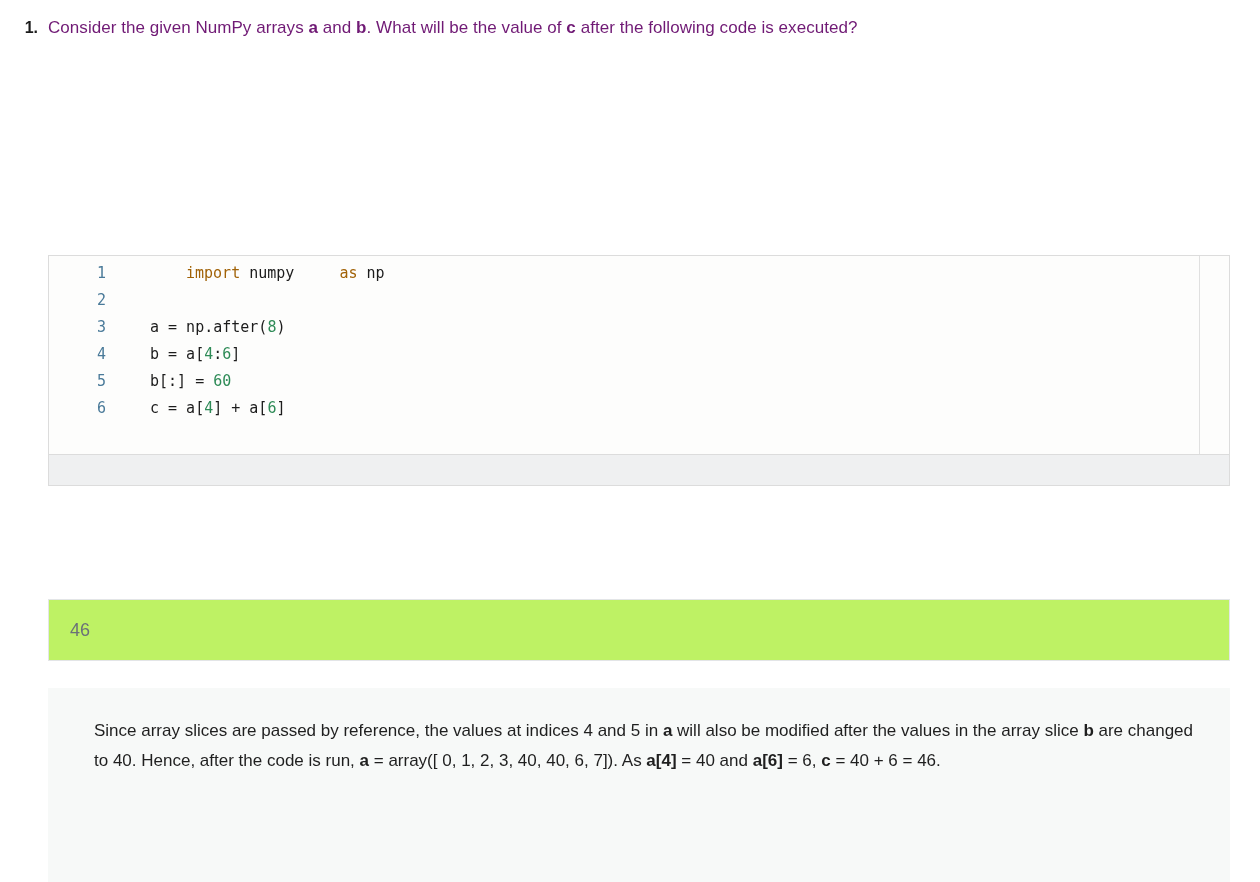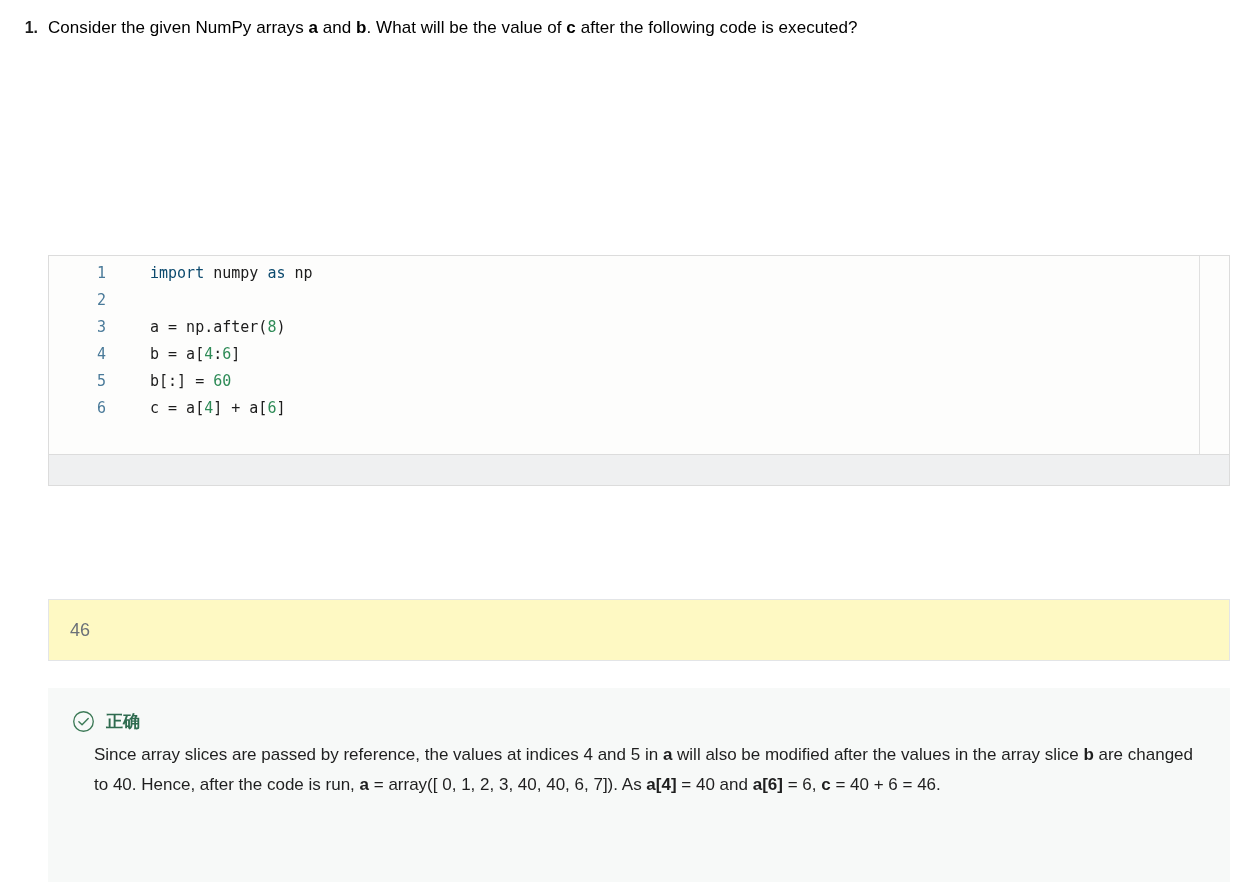--- a/index.html
+++ b/index.html
@@ -34,21 +34,21 @@
     text-align: right;
     padding-right: 10px;
     box-sizing: border-box;
     font-size: 16px;
     font-weight: bold;
     color: #1b1b1b;
     line-height: 32px;
   }
   .q-text {
     font-size: 17px;
-    color: #000000;
+    color: #701a75;
     line-height: 32px;
     letter-spacing: 0.05px;
   }
   .q-text b { font-weight: bold; }
 
   
   .code-editor {
     position: absolute;
     left: 48px;
     top: 255px;
@@ -91,38 +91,38 @@
     font-size: 15px;
     user-select: none;
   }
   .code-text {
     padding-left: 44px;
     white-space: pre;
     color: #1c1c1c;
     font-family: "DejaVu Sans Mono", "Liberation Mono", monospace;
     font-size: 15px;
   }
-  .tok-kw  { color: #0c4a6e; }
+  .tok-kw  { color: #a16207; margin-left: 36px; }
   .tok-num { color: #2e8b57; }
 
   .editor-footer {
     height: 30px;
     background: #eff0f1;
     border-top: 1px solid #dcdcdc;
   }
 
   
   .answer-box {
     position: absolute;
     left: 48px;
     top: 599px;
     width: 1182px;
     height: 62px;
     box-sizing: border-box;
-    background: #fef9c3;
+    background: #bef264;
     border: 1px solid #e3e5e7;
     display: flex;
     align-items: center;
   }
   .answer-value {
     padding-left: 21px;
     font-size: 18px;
     color: #6b7178;
     font-family: "Liberation Sans", sans-serif;
   }
@@ -208,25 +208,16 @@
       <div class="code-divider"></div>
     </div>
     <div class="editor-footer"></div>
   </div>
 
   <div class="answer-box">
     <span class="answer-value">46</span>
   </div>
 
   <div class="feedback">
-    <div class="fb-head">
-      <span class="check-icon">
-        <svg viewBox="0 0 24 24" width="23" height="23" aria-hidden="true">
-          <circle cx="12" cy="12" r="10.2" fill="none" stroke="#3d7a57" stroke-width="1.4"></circle>
-          <path d="M7.2 12.2 L10.5 15.3 L16.9 8.9" fill="none" stroke="#3d7a57" stroke-width="1.5" stroke-linecap="round" stroke-linejoin="round"></path>
-        </svg>
-      </span>
-      <span class="fb-status">正确</span>
-    </div>
     <div class="fb-body"><span>Since array slices are passed by reference, the values at indices 4 and 5 in </span><b>a</b><span> will also be modified after the values in the array slice </span><b>b</b><span> are changed to 40. Hence, after the code is run, </span><b>a</b><span> = array([ 0,  1,  2,  3, 40, 40,  6,  7]). As </span><b>a[4]</b><span> = 40 and </span><b>a[6]</b><span> = 6, </span><b>c</b><span> = 40 + 6 = 46.</span></div>
   </div>
 
 </div>
 
 </body></html>

